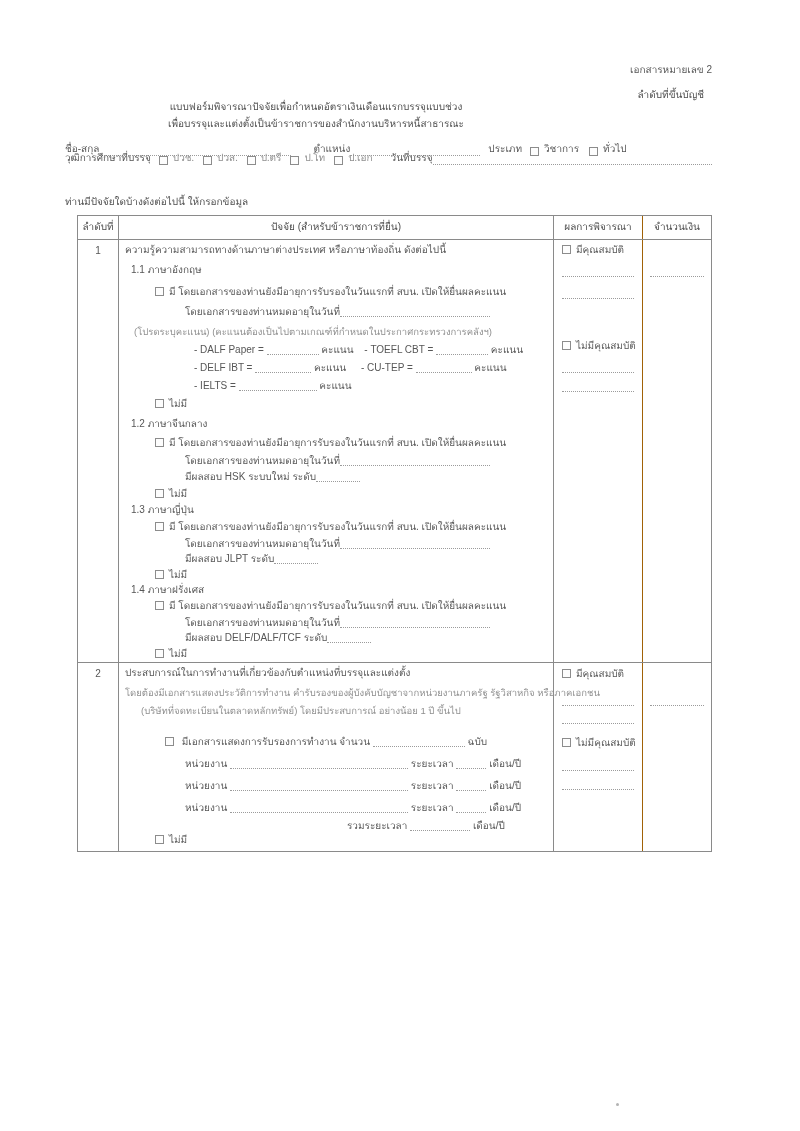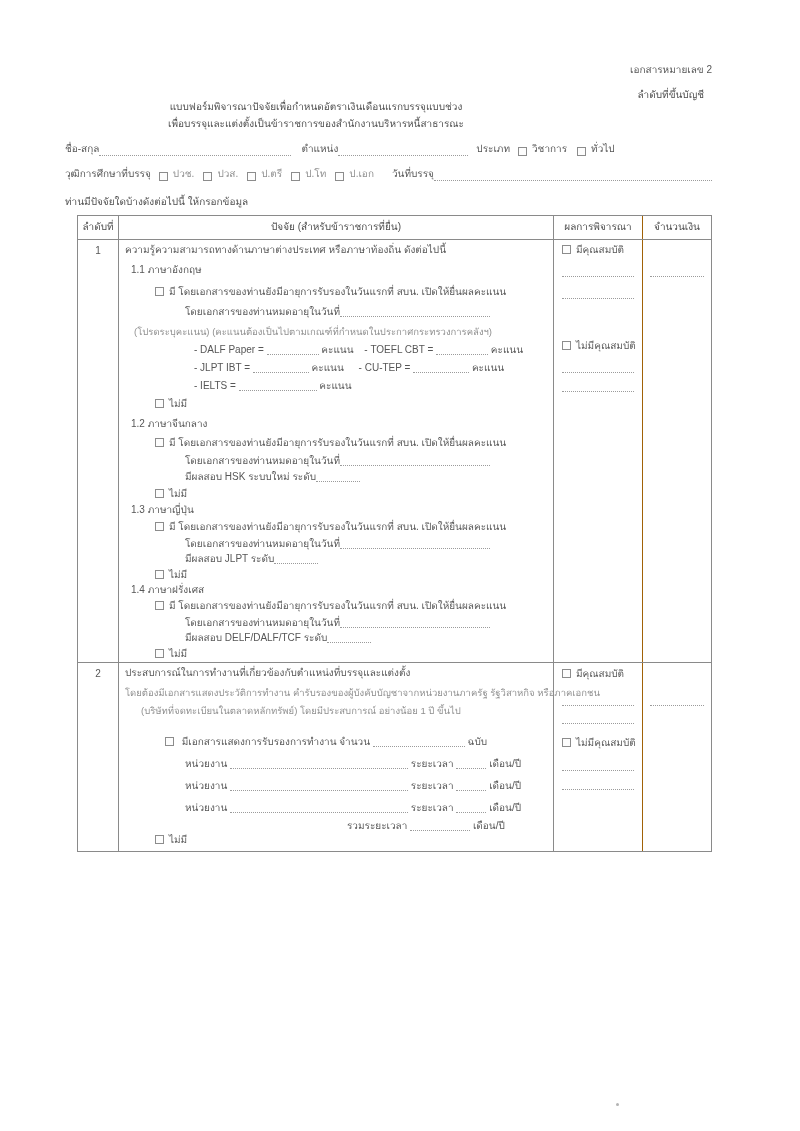--- a/index.html
+++ b/index.html
@@ -59,30 +59,30 @@
   <div class="abs list-order dark">ลำดับที่ขึ้นบัญชี</div>
 
   <div class="abs titleblock">
     <div>แบบฟอร์มพิจารณาปัจจัยเพื่อกำหนดอัตราเงินเดือนแรกบรรจุแบบช่วง</div>
     <div>เพื่อบรรจุและแต่งตั้งเป็นข้าราชการของสำนักงานบริหารหนี้สาธารณะ</div>
   </div>
 
   <div class="abs inforow" style="top:143px;">
     <span class="lbl">ชื่อ-สกุล</span>
     <span class="dots" style="width:192px;"></span>
-    <span class="lbl" style="margin-left:10px;">ตำแหน่ง</span>
+    <span class="lbl" style="margin-left:22px;">ตำแหน่ง</span>
     <span class="dots" style="width:130px;"></span>
     <span class="lbl" style="margin-left:8px;">ประเภท</span>
     <span class="cb" style="margin-left:8px;"></span>
     <span class="lbl">วิชาการ</span>
     <span class="cb" style="margin-left:10px;"></span>
     <span class="lbl">ทั่วไป</span>
   </div>
 
-  <div class="abs inforow" style="top:168px;">
+  <div class="abs inforow" style="top:152px;font-family:Liberation Serif, serif;">
     <span class="lbl">วุฒิการศึกษาที่บรรจุ</span>
     <span class="cb" style="margin-left:8px;"></span>
     <span class="lbl faint">ปวช.</span>
     <span class="cb" style="margin-left:9px;"></span>
     <span class="lbl faint">ปวส.</span>
     <span class="cb" style="margin-left:9px;"></span>
     <span class="lbl faint">ป.ตรี</span>
     <span class="cb" style="margin-left:9px;"></span>
     <span class="lbl faint">ป.โท</span>
     <span class="cb" style="margin-left:9px;"></span>
@@ -120,21 +120,21 @@
         <div class="ln faint" style="top:86px; left:15px; font-size:9.5px;">(โปรดระบุคะแนน) (คะแนนต้องเป็นไปตามเกณฑ์ที่กำหนดในประกาศกระทรวงการคลังฯ)</div>
         <div class="ln" style="top:104px; left:75px;">
           <span>- DALF Paper =</span>
           <span class="dots" style="width:52px;"></span>
           <span>คะแนน</span>
           <span style="margin-left:8px;">- TOEFL CBT =</span>
           <span class="dots" style="width:52px;"></span>
           <span>คะแนน</span>
         </div>
         <div class="ln" style="top:122px; left:75px;">
-          <span>- JLPT IBT =</span>
+          <span>- DELF IBT =</span>
           <span class="dots" style="width:56px;"></span>
           <span>คะแนน</span>
           <span style="margin-left:12px;">- CU-TEP =</span>
           <span class="dots" style="width:56px;"></span>
           <span>คะแนน</span>
         </div>
         <div class="ln" style="top:140px; left:75px;">
           <span>- IELTS =</span>
           <span class="dots" style="width:78px;"></span>
           <span>คะแนน</span>

